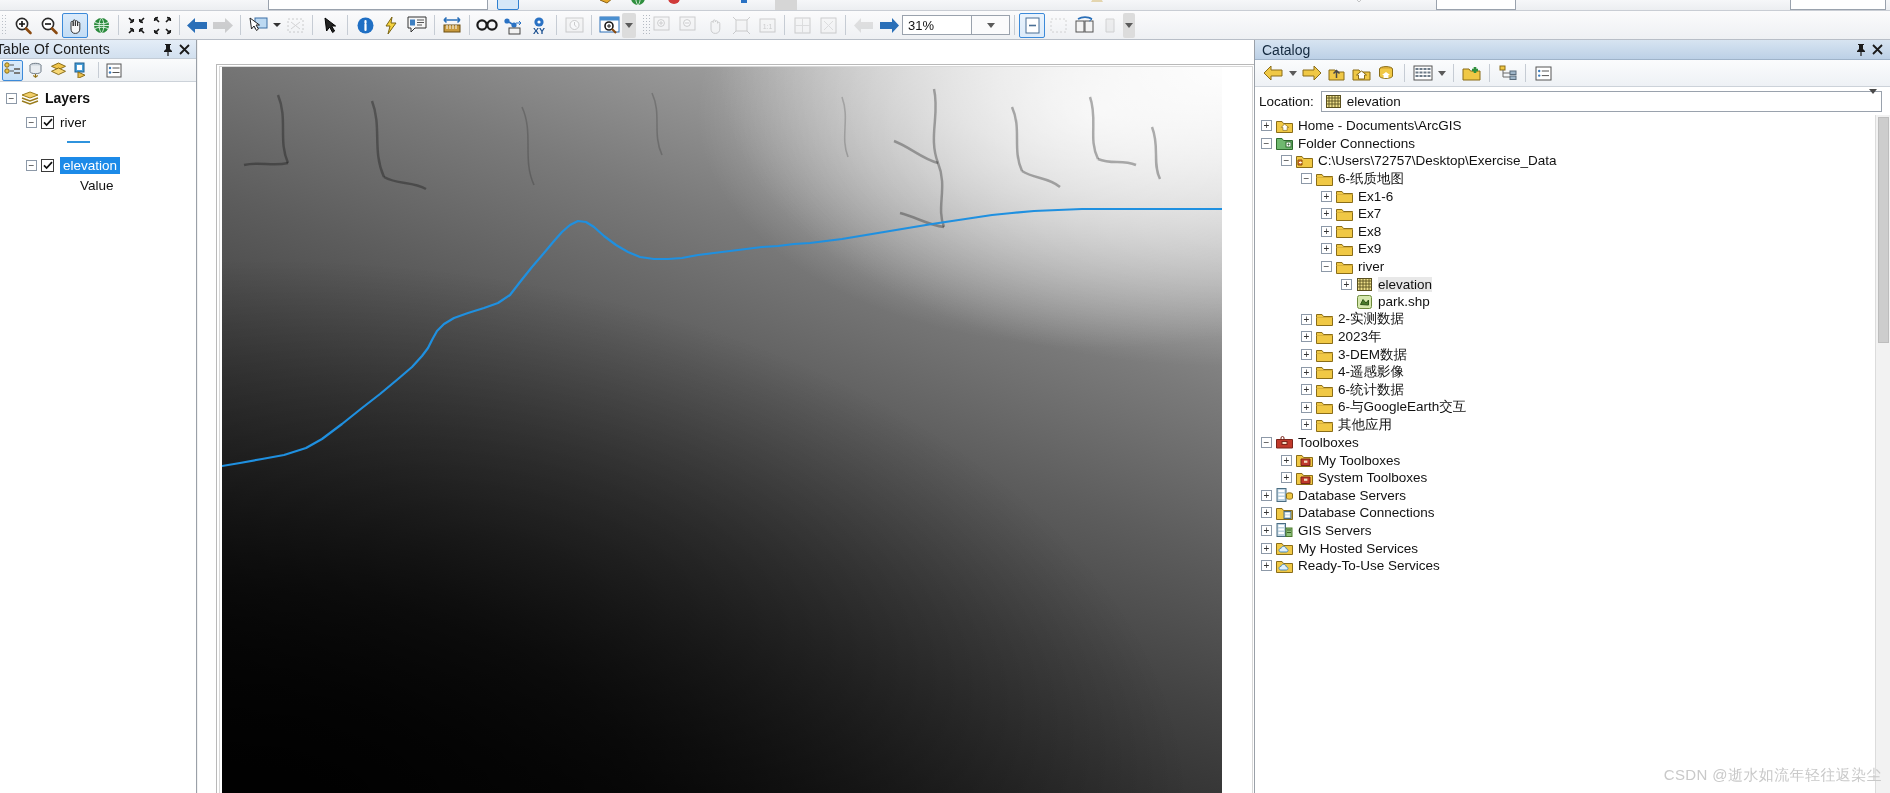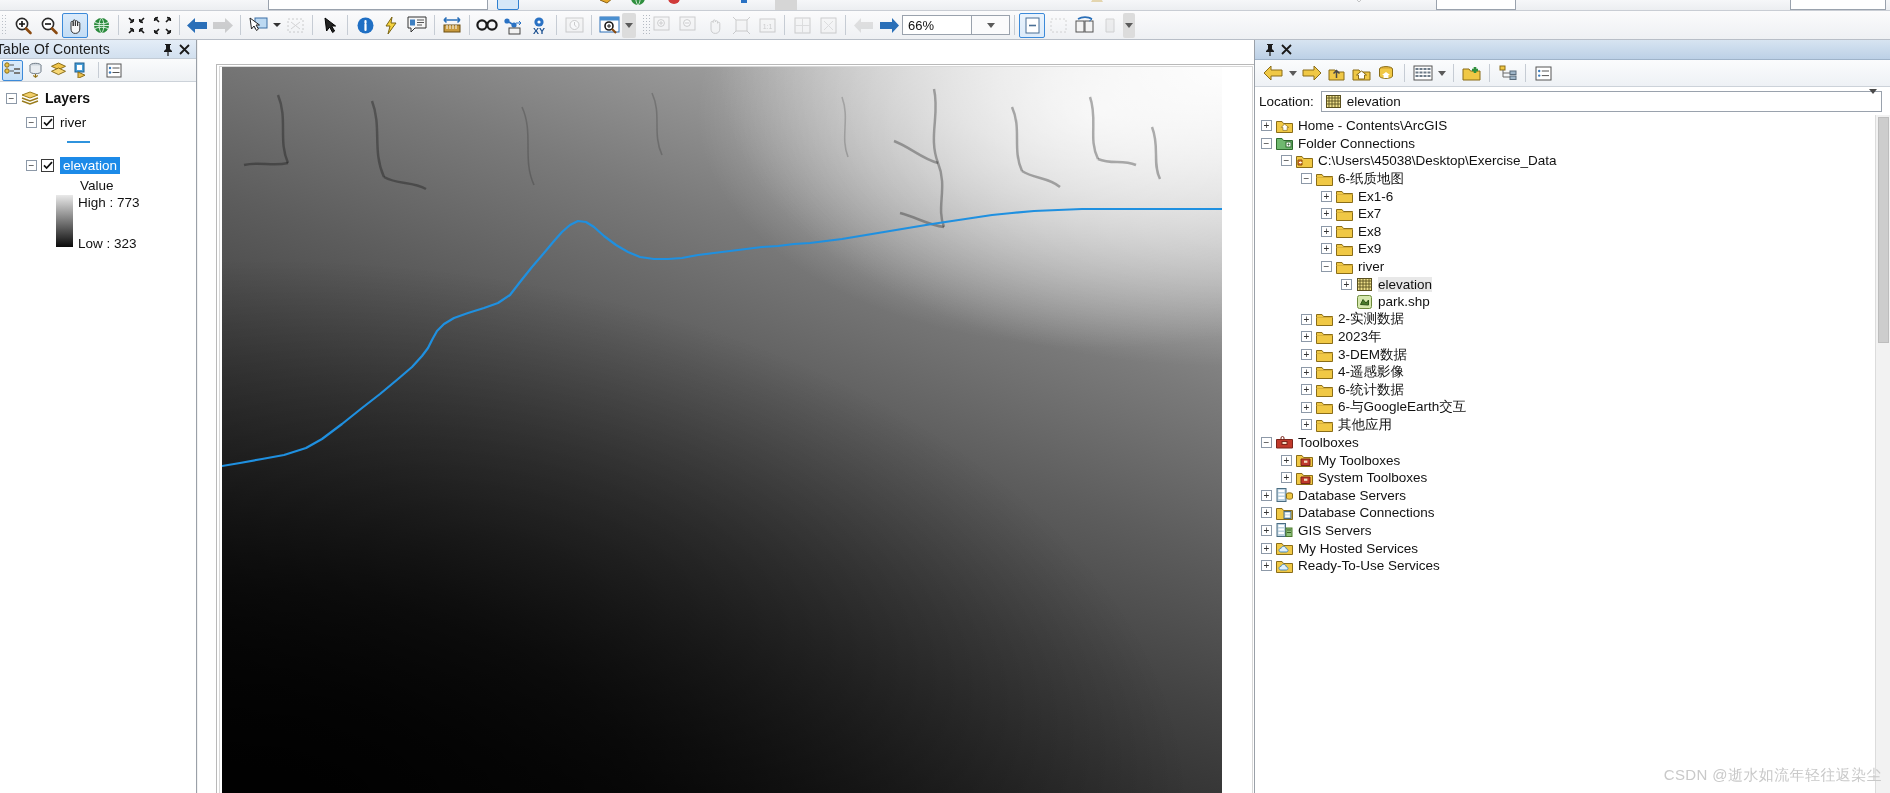--- a/index.html
+++ b/index.html
@@ -421,21 +421,21 @@
     <div class="tb-btn dis">
       <svg width="21" height="17" viewBox="0 0 21 17">
           <path d="M8 1L1 8.5 8 16v-4h12V5H8z" fill="#b9b9b9"></path>
         </svg>
     </div>
     <div class="tb-btn">
       <svg width="21" height="17" viewBox="0 0 21 17">
           <path d="M13 1l7 7.5L13 16v-4H1V5h12z" fill="#2a6fb8"></path>
         </svg>
     </div>
-    <div class="zoombox">66%</div>
+    <div class="zoombox">31%</div>
     <div class="zoomsel">
         <div class="chev"></div>
       </div>
     <div class="tb-sep"></div>
     <div class="tb-btn" style="border-color:#3c8ad9;background:linear-gradient(#eaf3fc,#dcebfa);">
       <svg width="19" height="19" viewBox="0 0 19 19">
           <rect x="3" y="2" width="13" height="15" fill="#fff" stroke="#4a6f95"></rect>
           <path d="M6 9.5h7" stroke="#4a6f95" stroke-width="1.6"></path>
         </svg>
     </div>
@@ -551,25 +551,20 @@
         <div class="cbx">
           <svg width="10" height="9" viewBox="0 0 10 9">
               <path d="M1 4.4L3.6 7 9 1.2" stroke="#111" stroke-width="1.7" fill="none"></path>
             </svg>
         </div>
         <span class="sel-label">elevation</span>
       </div>
 
       <div style="padding-left:80px;margin-top:3px;font-size:13.5px;color:#111;">Value</div>
 
-      <div style="position:relative;margin-top:2px;height:70px;">
-        <div class="ramp"></div>
-        <div style="position:absolute;left:78px;top:0px;font-size:13.5px;color:#111;">High : 773</div>
-        <div style="position:absolute;left:78px;top:41px;font-size:13.5px;color:#111;">Low : 323</div>
-      </div>
     </div>
   </div>
 
   <div class="mapwrap">
 
     <div style="position:absolute;left:18px;top:24px;width:1040px;height:760px;border:1px solid #b9b9b9;background:#fff;"></div>
     <div style="position:absolute;left:21px;top:26px;width:1034px;height:756px;border:1px solid #d8d8d8;background:#fff;"></div>
 
     <div class="raster">
       <div class="dem"></div>
@@ -606,20 +601,21 @@
       </svg>
     </div>
 
     <svg class="river-svg" style="left:24px;top:27px;width:1000px;height:750px;" viewBox="0 0 1000 750" preserveAspectRatio="none">
       <path id="river-path" fill="none" stroke="#1f90e0" stroke-width="2.2" stroke-linejoin="round" stroke-linecap="round" d="M 0,399 L 18,396 L 40,392 L 62,388 L 84,381 L 100,372 L 120,357 L 140,341 L 158,327 L 176,312 L 190,300 L 200,289 L 206,281 L 210,273 L 215,264 L 222,257 L 232,251 L 246,246 L 262,241 L 276,236 L 288,228 L 298,215 L 310,200 L 322,186 L 332,174 L 340,165 L 348,158 L 356,154 L 364,155 L 372,160 L 382,169 L 394,178 L 406,185 L 418,190 L 432,192 L 446,192 L 460,191 L 476,188 L 492,186 L 508,184 L 524,182 L 540,180 L 556,179 L 572,177 L 588,176 L 604,174 L 620,172 L 638,169 L 656,166 L 674,163 L 692,160 L 710,157 L 730,154 L 750,151 L 770,148 L 790,146 L 812,144 L 836,143 L 860,142 L 886,142 L 912,142 L 940,142 L 970,142 L 1000,142"></path>
     </svg>
   </div>
 
   <div class="catalog">
     <div class="cat-title">
+      <div class="t">Catalog</div>
       <div class="pin">
         <svg width="12" height="13" viewBox="0 0 12 13">
             <path d="M3 1h6v1H8v4l2 2v1H6.6v4H5.4V9H2V8l2-2V2H3z" fill="#1a1a1a"></path>
           </svg>
       </div>
       <div class="closex">
         <svg width="11" height="11" viewBox="0 0 11 11">
             <path d="M1 1l9 9M10 1l-9 9" stroke="#1a1a1a" stroke-width="1.8"></path>
           </svg>
       </div>
@@ -727,21 +723,21 @@
     <div class="cat-tree">
       <div id="tree-rows">
           <div class="crow" style="padding-left: 6px;">
             <div class="cexp">+</div>
             <span class="cicon">
               <svg width="17" height="14" viewBox="0 0 17 14">
                 <path d="M.5 2.5h5.5L7.5 4.5H16.5v9H.5z" fill="#f0c845" stroke="#8a6d18"></path>
                 <path d="M8.5 5l4.2 3.4h-1.5v3H6.9v-3H5.3z" fill="#fff" stroke="#8a6d18" stroke-width=".7"></path>
               </svg>
             </span>
-            <span class="nm">Home - Contents\ArcGIS</span>
+            <span class="nm">Home - Documents\ArcGIS</span>
           </div>
           <div class="crow" style="padding-left: 6px;">
             <div class="cexp">−</div>
             <span class="cicon">
               <svg width="17" height="14" viewBox="0 0 17 14">
                 <path d="M.5 2.5h5.5L7.5 4.5H16.5v9H.5z" fill="#6fb96f" stroke="#2f6b2f"></path>
                 <rect x="10" y="6" width="5" height="5" fill="#fff" stroke="#2f6b2f"></rect>
                 <path d="M11.5 8.5h2M12.5 7.5v2" stroke="#2f6b2f"></path>
               </svg>
             </span>
@@ -749,21 +745,21 @@
           </div>
           <div class="crow" style="padding-left: 26px;">
             <div class="cexp">−</div>
             <span class="cicon">
               <svg width="17" height="14" viewBox="0 0 17 14">
                 <path d="M.5 2.5h5.5L7.5 4.5H16.5v9H.5z" fill="#f0c845" stroke="#8a6d18"></path>
                 <path d="M2 6h4v5H2z" fill="#e07b2a" stroke="#8a4a12"></path>
                 <path d="M3 8.5h2.4M4.6 7.5l1 1-1 1" stroke="#fff" fill="none"></path>
               </svg>
             </span>
-            <span class="nm">C:\Users\45038\Desktop\Exercise_Data</span>
+            <span class="nm">C:\Users\72757\Desktop\Exercise_Data</span>
           </div>
           <div class="crow" style="padding-left: 46px;">
             <div class="cexp">−</div>
             <span class="cicon">
               <svg width="17" height="14" viewBox="0 0 17 14">
                 <path d="M.5 2.5h5.5L7.5 4.5H16.5v9H.5z" fill="#f0c845" stroke="#8a6d18"></path>
                 <path d="M.5 5.5h16" stroke="#d9b13c"></path>
               </svg>
             </span>
             <span class="nm">6-纸质地图</span>

